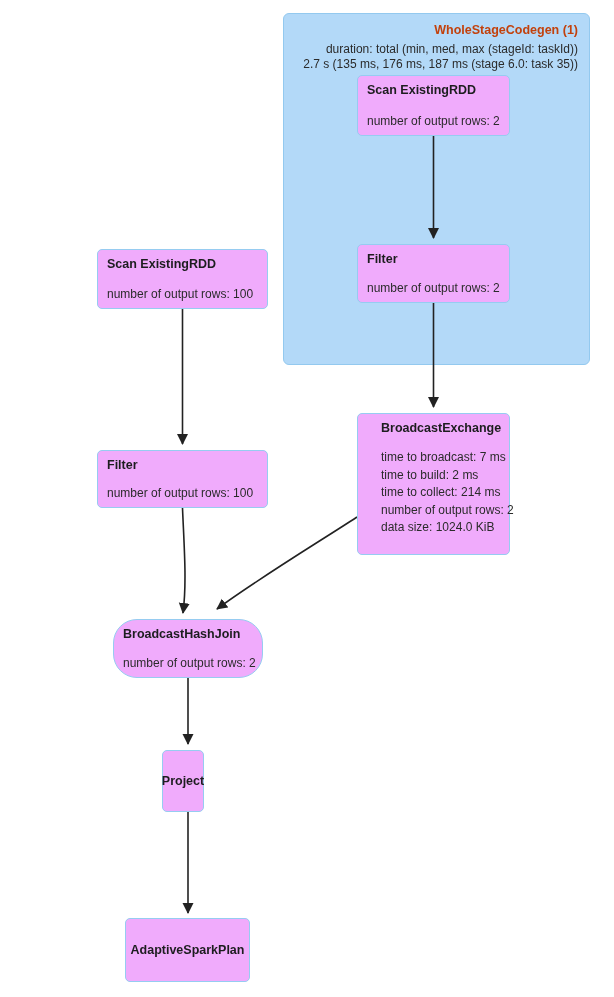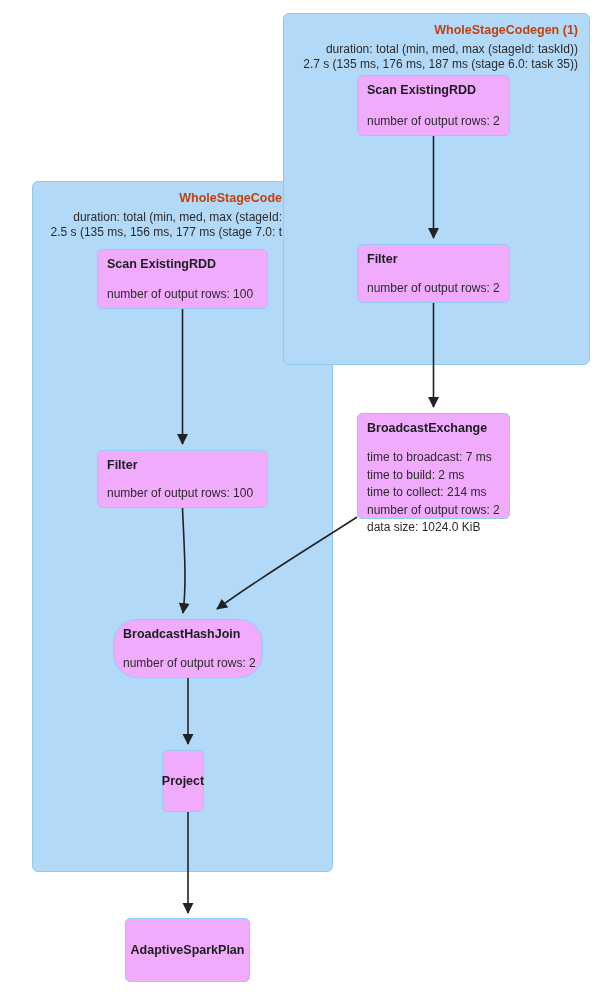--- a/index.html
+++ b/index.html
@@ -63,41 +63,32 @@
     font-weight: bold;
     font-size: 12.5px;
     color: #1d1d1f;
     white-space: nowrap;
   }
   .node-metric { white-space: nowrap; color: #2b2b2b; }
   .metrics-list { margin-top: 14px; }
   .metrics-list .node-metric { line-height: 17.5px; }
   #node-scan1   { left: 357px; top: 75px;  width: 153px; height: 61px; }
   #node-filter1 { left: 357px; top: 244px; width: 153px; height: 59px; }
-  #node-bex     { left: 357px; top: 413px; width: 153px; height: 106px; padding: 7px 9px; }
+  #node-bex     { left: 357px; top: 413px; width: 153px; height: 142px; padding: 7px 23px; }
   #node-scan2   { left: 97px;  top: 249px; width: 171px; height: 60px; }
   #node-filter2 { left: 97px;  top: 450px; width: 171px; height: 58px; }
   #node-bhj     { left: 113px; top: 619px; width: 150px; height: 59px; border-radius: 24px; }
   #node-project { left: 162px; top: 750px; width: 42px;  height: 62px; }
   #node-asp     { left: 125px; top: 918px; width: 125px; height: 64px; }
 </style>
 </head>
 <body>
 
 <div id="canvas">
 
-  <div class="cluster" id="cluster-wsc2">
-    <div class="cluster-header">
-      <div class="cluster-title">WholeStageCode</div>
-      <div class="cluster-duration">
-        <div>duration: total (min, med, max (stageId:</div>
-        <div>2.5 s (135 ms, 156 ms, 177 ms (stage 7.0: t</div>
-      </div>
-    </div>
-  </div>
 
   <div class="cluster" id="cluster-wsc1">
     <div class="cluster-header">
       <div class="cluster-title">WholeStageCodegen (1)</div>
       <div class="cluster-duration">
         <div>duration: total (min, med, max (stageId: taskId))</div>
         <div>2.7 s (135 ms, 176 ms, 187 ms (stage 6.0: task 35))</div>
       </div>
     </div>
   </div>

